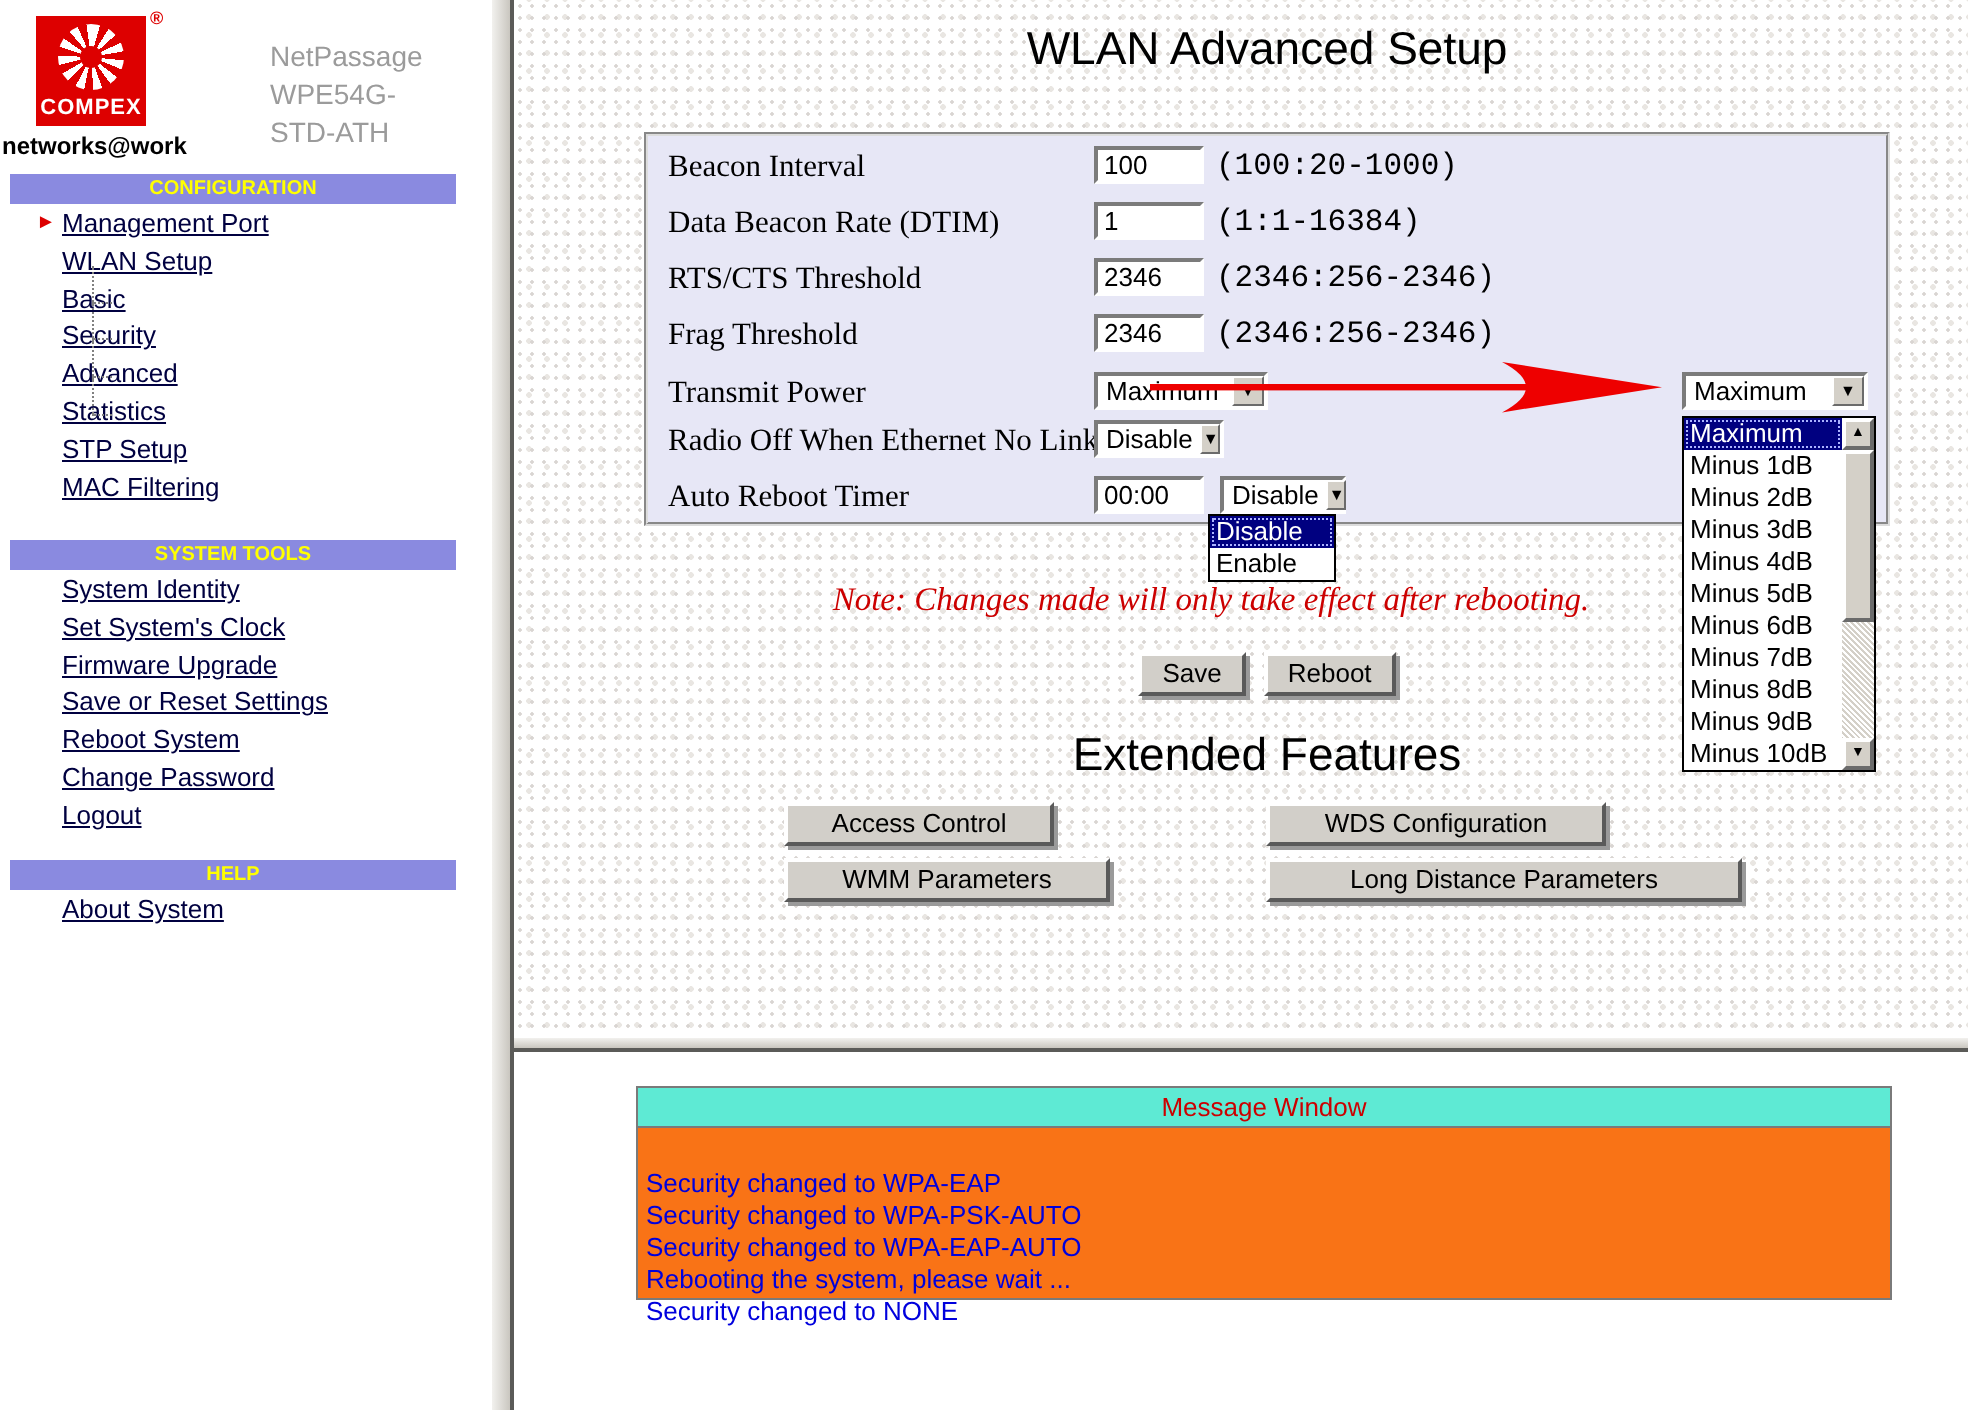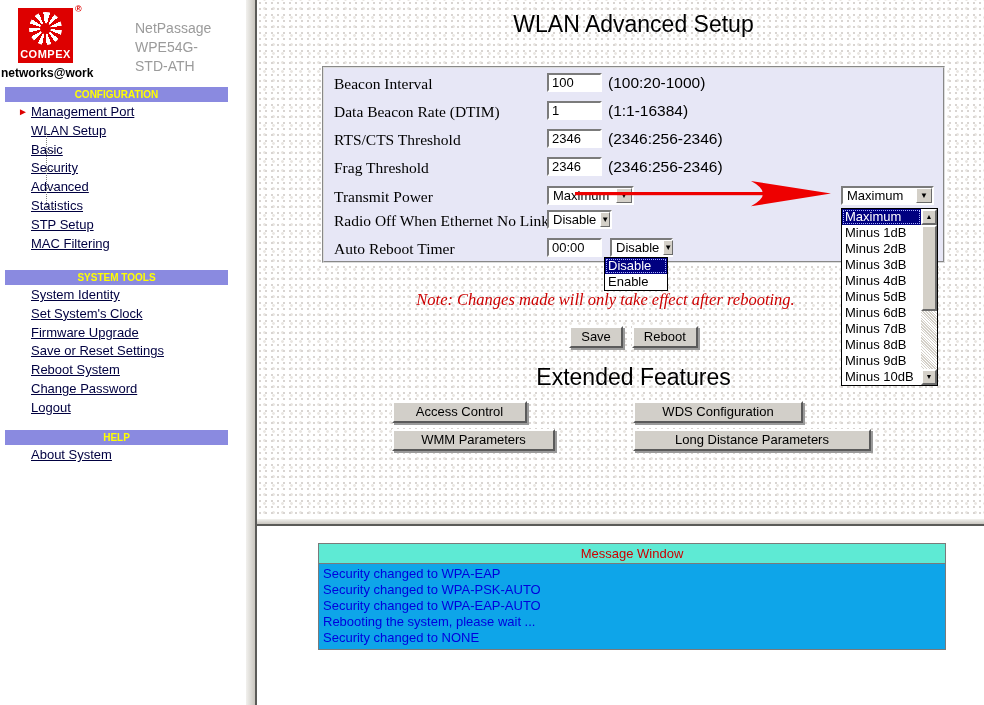--- a/index.html
+++ b/index.html
@@ -55,21 +55,21 @@
   .note { position:absolute; top:290px; left:0; right:56px; text-align:center;
           font-family:"Liberation Serif", serif; font-style:italic; font-size:16.5px; color:#cc0000; }
 
   
   .form-box { position:absolute; left:65px; top:66px; width:623px; height:197px;
               background:#e7e7f6; border:2px groove #dcdcdc; }
   .frow { position:absolute; left:6px; right:6px; height:22px; }
   .flabel { position:absolute; left:4px; top:2px; font-family:"Liberation Serif", serif;
             font-size:15.5px; color:#000; white-space:nowrap; }
   .fctrl { position:absolute; left:217px; top:0; display:flex; align-items:center; }
-  .hint { margin-left:6px; font-family:Liberation Sans, sans-serif; font-size:15.5px; white-space:nowrap; }
+  .hint { margin-left:6px; font-family:Liberation Mono, monospace; font-size:15.5px; white-space:nowrap; }
 
   input.w95 { width:55px; height:19px; font-size:13px; padding:1px 3px;
               border:2px solid; border-color:#7b7b7b #fff #fff #7b7b7b; background:#fff;
               font-family:"Liberation Sans", sans-serif; }
   .sel { display:inline-flex; height:19px; border:2px solid; border-color:#7b7b7b #fff #fff #7b7b7b;
          background:#fff; cursor:pointer; }
   .sel-text { font-size:13px; padding:0 4px; line-height:15px; white-space:nowrap; flex:1; }
   .sel-btn { width:16px; background:#d4d0c8; border:1px solid; border-color:#fff #6b6b6b #6b6b6b #fff;
              font-size:8px; line-height:13px; text-align:center; color:#000; }
 
@@ -99,21 +99,21 @@
   .red-arrow { position:absolute; left:316px; top:181px; z-index:25; }
 
   
   .tx-select { position:absolute; left:584px; top:186px; width:93px; z-index:28; }
   .tx-list { left:584px; top:208px; width:97px; height:178px; padding-right:16px; }
 
   
   .msgwin { position:absolute; left:61px; top:15px; width:628px; border:1px solid #7a7a7a; }
   .msgwin-head { height:20px; background:#5eead4; border-bottom:1px solid #7a7a7a;
                  text-align:center; font-size:13px; line-height:20px; color:#cc0000; }
-  .msgwin-body { height:85px; background:#0ea5e9; padding:2px 4px; }
+  .msgwin-body { height:85px; background:#f97316; padding:20px 4px; }
   .msgline { font-size:13px; line-height:16px; color:#0000dd; white-space:nowrap; }
 </style>
 </head>
 <body>
 
 <div class="stage">
 
   <div class="sidebar">
     <div class="logo-box">
       <div class="flower"></div>

